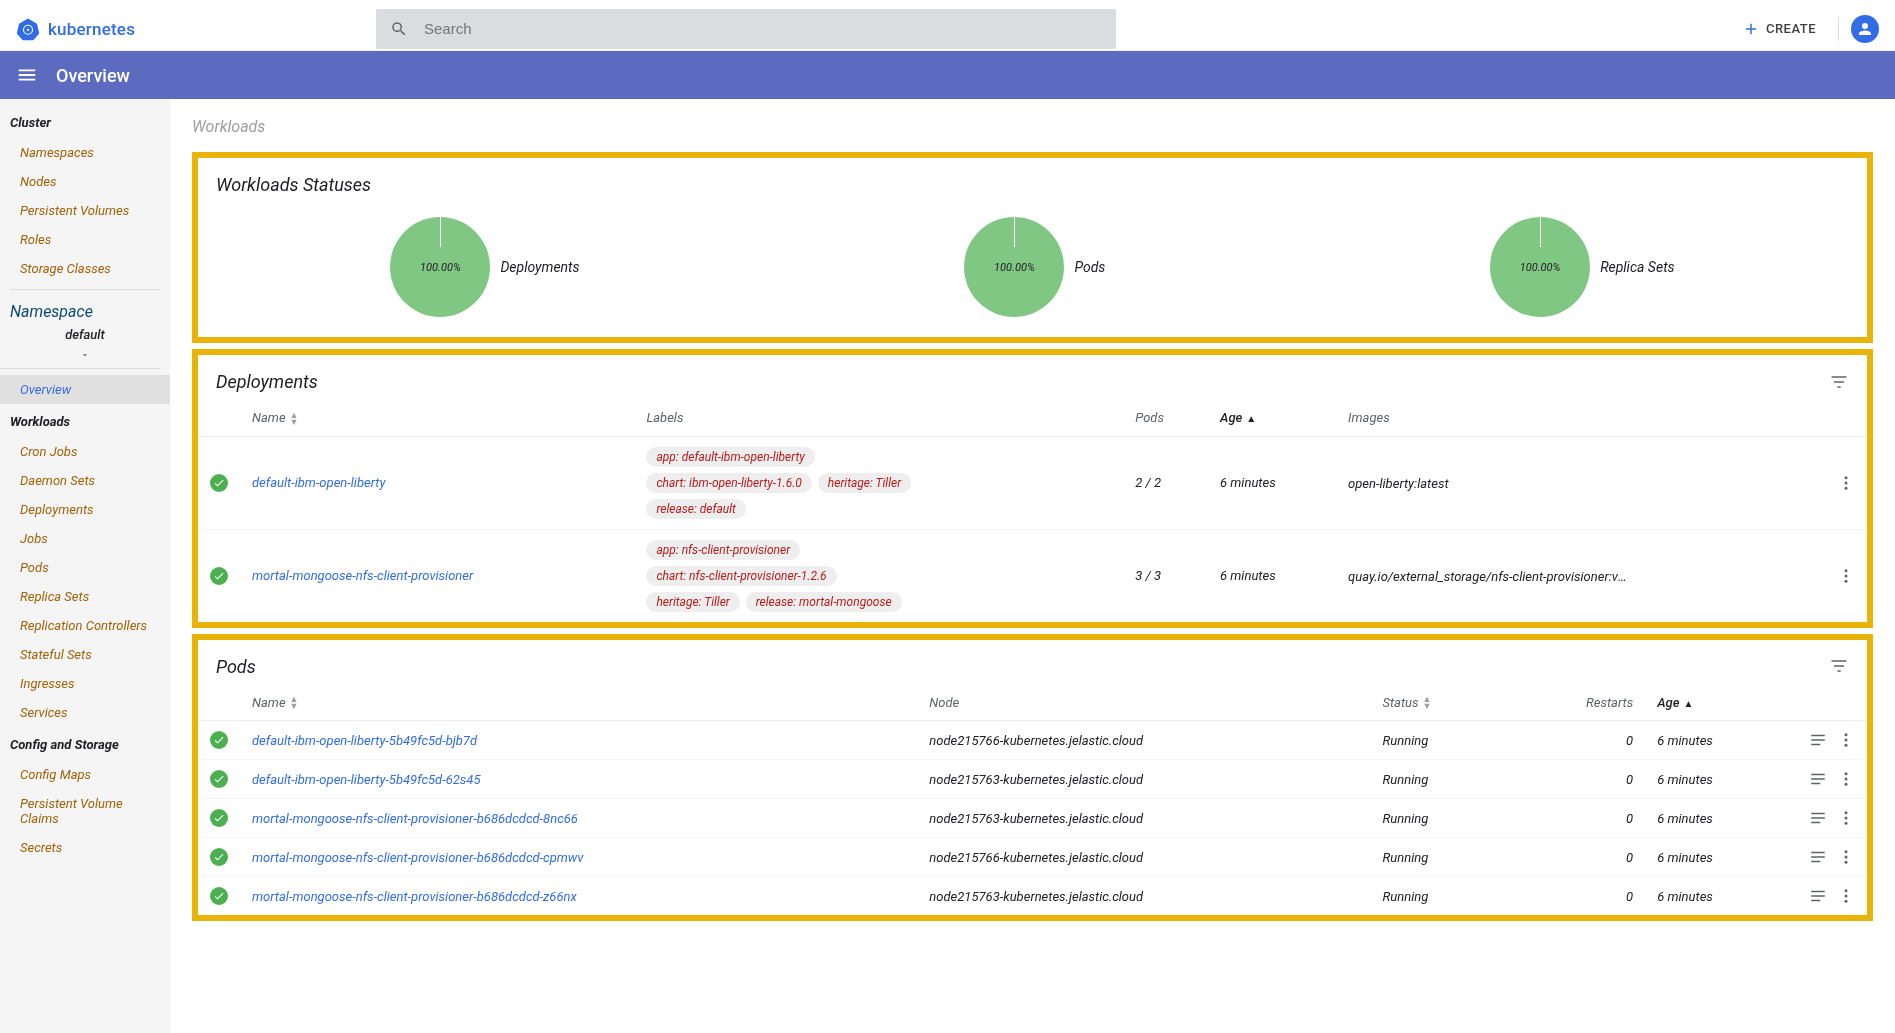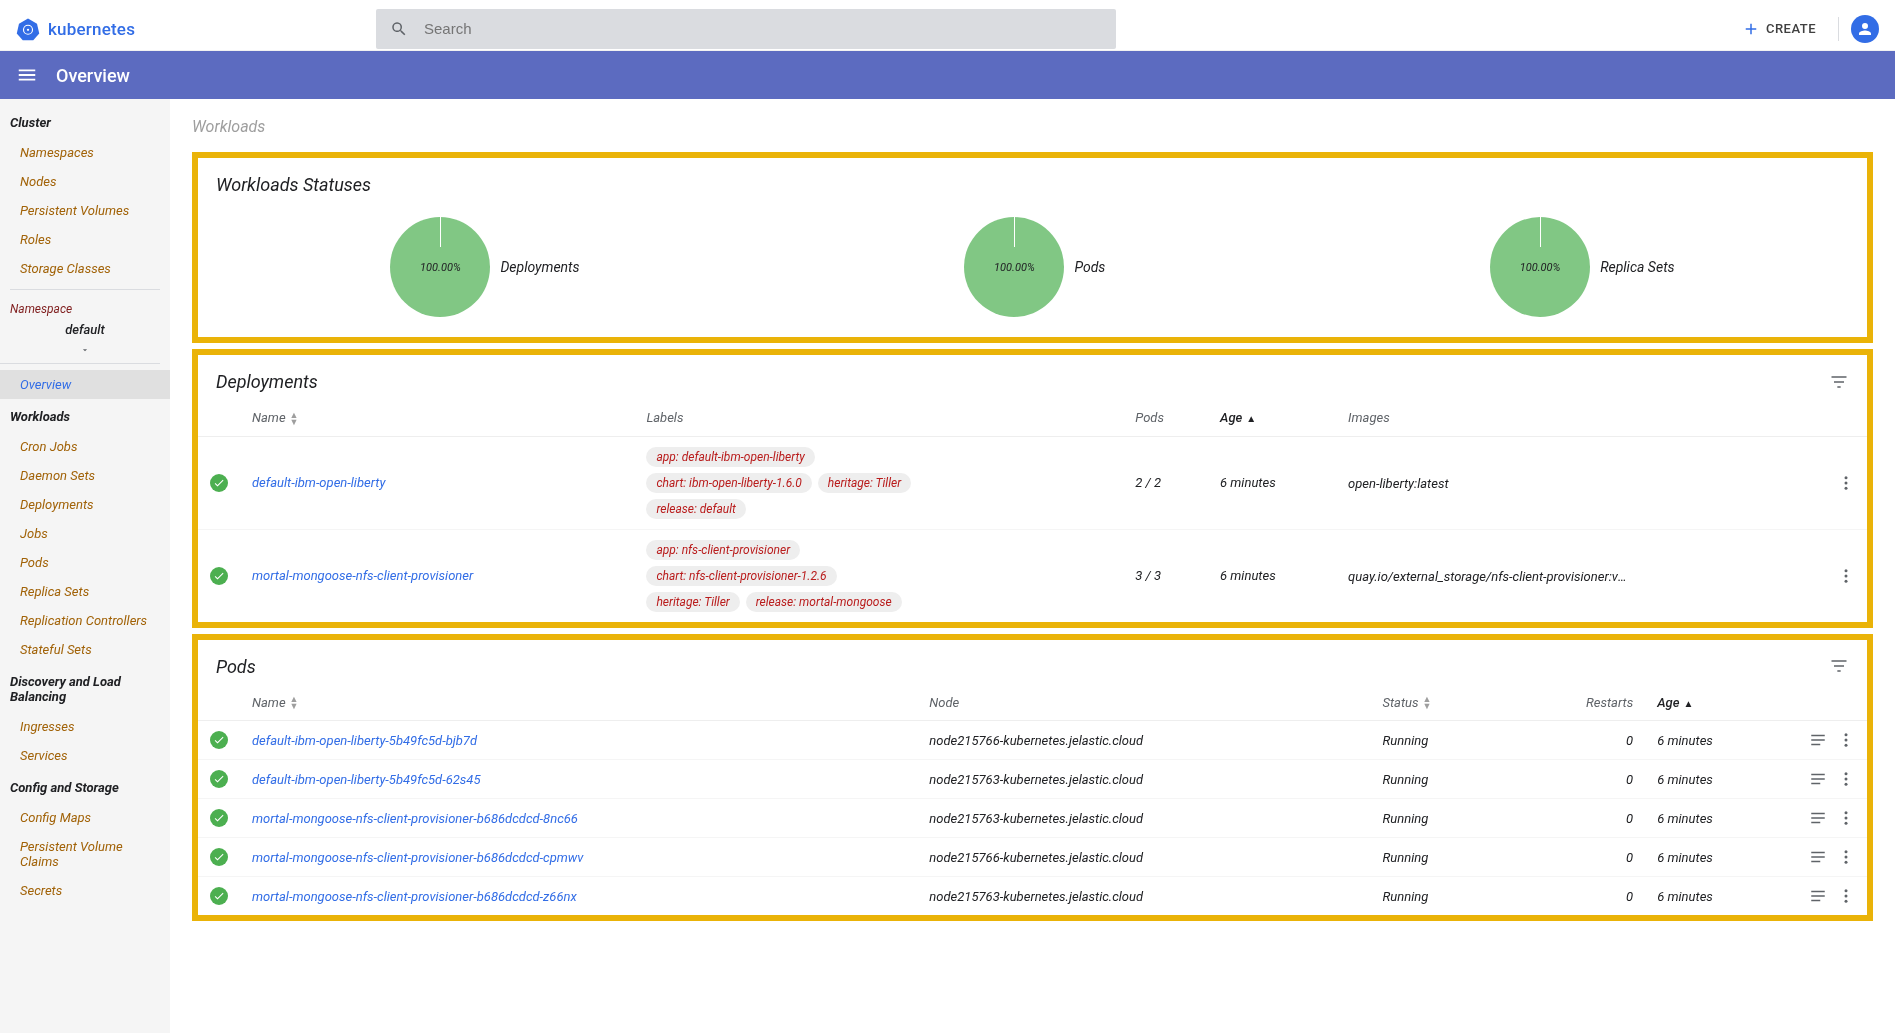--- a/index.html
+++ b/index.html
@@ -22,21 +22,21 @@
 .menu-icon { cursor: pointer; padding: 4px; }
 .secondary-title { font-size: 18px; font-weight: 500; }
 
 
 .layout { display: flex; font-style: italic; }
 .sidebar { width: 170px; background: #f5f5f5; min-height: calc(100vh - 92px); padding-top: 6px; font-size: 13px; }
 .side-section-title { font-weight: 700; padding: 10px 10px 8px 10px; color: #202124; font-size: 13px; }
 .side-item { padding: 7px 10px 7px 20px; color: #a16207; cursor: pointer; }
 .side-item.active { background: #e0e0e0; color: #326de6; }
 .side-divider { height: 1px; background: #dadce0; margin: 6px 10px; }
-.side-ns-label { color: #7f1d1d; font-size: 12px; padding: 6px 10px 2px 10px; }
+.side-ns-label { color: #0c4a6e; font-size: 16px; padding: 6px 10px 2px 10px; }
 .ns-selector { display: flex; align-items: center; gap: 8px; padding: 4px 10px 8px 20px; color: #202124; font-weight: 500; cursor: pointer; border-bottom: 1px solid #dadce0; margin: 0 10px 6px 0; flex-direction: column; }
 
 
 .content { flex: 1; padding: 18px 22px; background: #fff; }
 .breadcrumb { color: #9e9e9e; font-size: 16px; margin-bottom: 16px; }
 .card { border: 6px solid #eab308; border-radius: 0; margin-bottom: 6px; background: #fff; }
 .card-title { font-size: 18px; font-weight: 400; padding: 16px 18px 8px 18px; color: #202124; display: flex; align-items: center; }
 .card-title .filter-icon { margin-left: auto; cursor: pointer; color: #5f6368; }
 .statuses-body { display: flex; justify-content: space-around; padding: 14px 0 20px 0; }
 .status-item { display: flex; flex-direction: row; align-items: center; gap: 10px; }
@@ -125,21 +125,20 @@
     <div class="side-item active">Overview</div>
     <div class="side-section-title">Workloads</div>
     <div class="side-item">Cron Jobs</div>
     <div class="side-item">Daemon Sets</div>
     <div class="side-item">Deployments</div>
     <div class="side-item">Jobs</div>
     <div class="side-item">Pods</div>
     <div class="side-item">Replica Sets</div>
     <div class="side-item">Replication Controllers</div>
     <div class="side-item">Stateful Sets</div>
-    <div class="side-section-title">Discovery and Load Balancing</div>
     <div class="side-item">Ingresses</div>
     <div class="side-item">Services</div>
     <div class="side-section-title">Config and Storage</div>
     <div class="side-item">Config Maps</div>
     <div class="side-item">Persistent Volume Claims</div>
     <div class="side-item">Secrets</div>
   </div>
 
   <div class="content">
     <div class="breadcrumb">Workloads</div>

